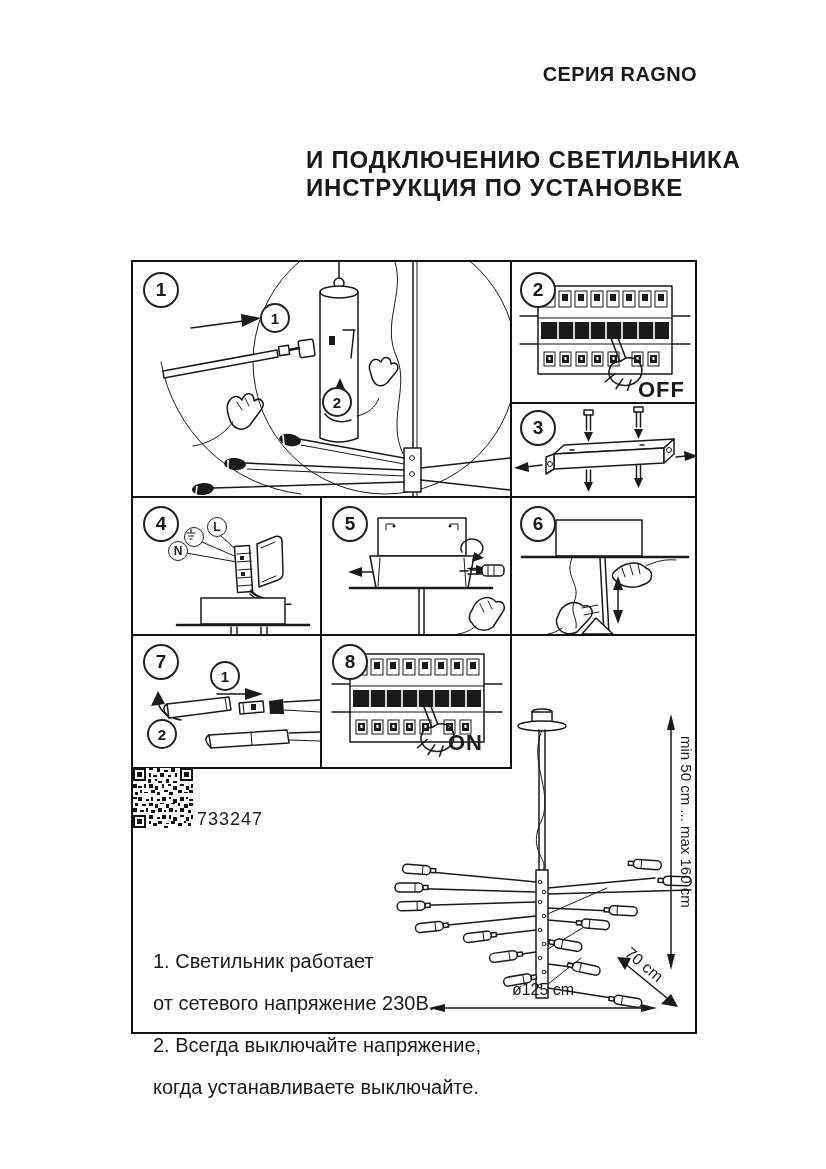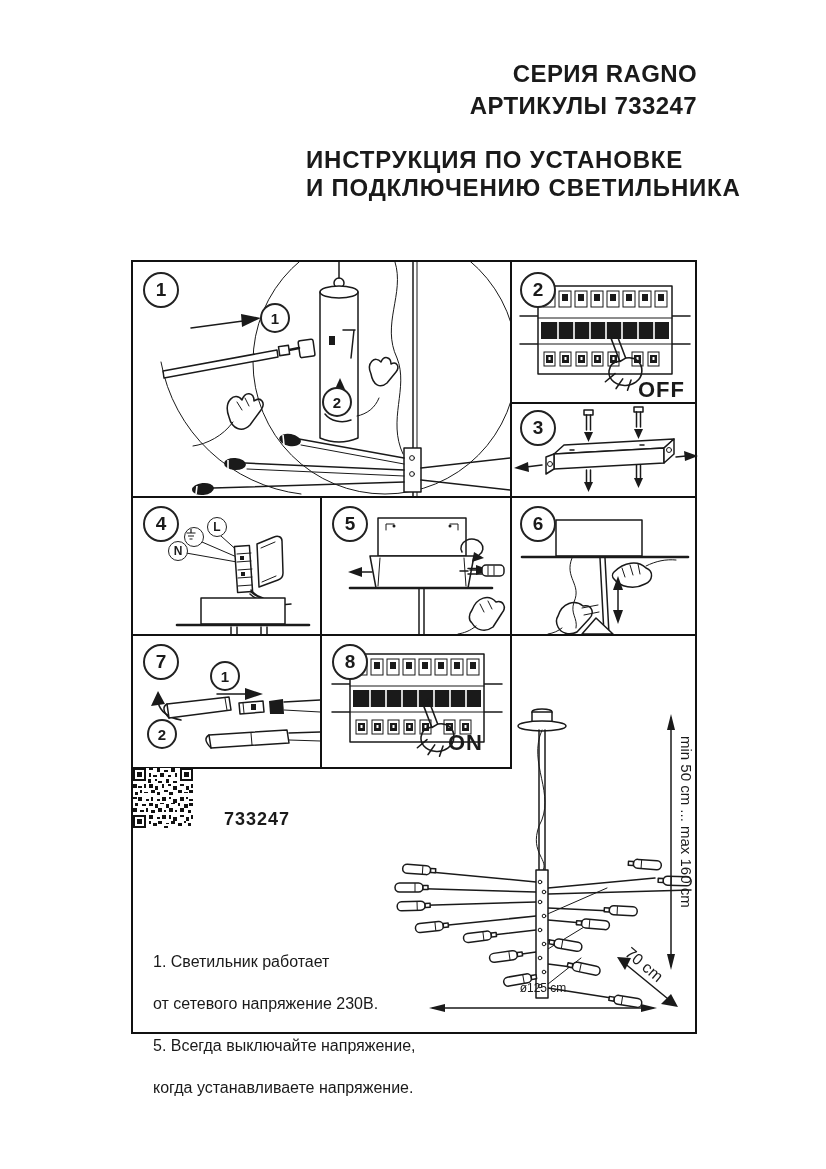--- a/index.html
+++ b/index.html
@@ -1,37 +1,37 @@
 <!DOCTYPE html>
 <html><head>
 <meta charset="utf-8">
 <style>
   html,body{margin:0;padding:0;background:#fff;}
   body{width:826px;height:1169px;position:relative;font-family:"Liberation Sans",sans-serif;color:#1a1a1a;overflow:hidden;}
-  .hdr-top{position:absolute;left:308px;top:58px;width:389px;text-align:right;font-size:24px;font-weight:bold;line-height:32px;letter-spacing:.4px;white-space:nowrap;}
+  .hdr-top{position:absolute;left:308px;top:58px;width:389px;text-align:right;font-size:20px;font-weight:bold;line-height:32px;letter-spacing:.4px;white-space:nowrap;}
   .hdr-sub{position:absolute;left:306px;top:146px;width:420px;text-align:left;font-size:24px;font-weight:bold;line-height:28px;letter-spacing:.8px;white-space:nowrap;}
   .diagram-box{position:absolute;left:131px;top:260px;width:566px;height:774px;border:2px solid #111;box-sizing:border-box;background:#fff;}
   .gline{position:absolute;background:#111;}
   .panel{position:absolute;}
   .panel svg{position:absolute;inset:0;}
   .badge{position:absolute;width:32px;height:32px;border:2px solid #222;border-radius:50%;display:flex;align-items:center;justify-content:center;font-size:19px;font-weight:bold;background:#fff;z-index:3;}
   .callout{position:absolute;width:26px;height:26px;border:2px solid #222;border-radius:50%;display:flex;align-items:center;justify-content:center;font-size:15px;font-weight:bold;background:#fff;z-index:3;}
   .wire-tag{position:absolute;width:18px;height:18px;border:1.5px solid #222;border-radius:50%;display:flex;align-items:center;justify-content:center;font-size:12px;font-weight:bold;background:#fff;z-index:3;}
   .switch-label{position:absolute;font-size:22px;font-weight:bold;letter-spacing:1px;z-index:3;}
   .art-line{stroke:#1a1a1a;fill:none;stroke-width:1.5;stroke-linecap:round;stroke-linejoin:round;}
   .art-thin{stroke:#1a1a1a;fill:none;stroke-width:1;stroke-linecap:round;}
   .art-thick{stroke:#1a1a1a;fill:none;stroke-width:2.6;stroke-linecap:round;}
   .art-fill{fill:#1a1a1a;stroke:none;}
   .art-white{fill:#fff;stroke:#1a1a1a;stroke-width:1.5;stroke-linejoin:round;}
-  .footer-article{position:absolute;left:64px;top:42px;width:120px;text-align:center;font-size:18px;font-weight:bold;letter-spacing:1px;}
+  .footer-article{position:absolute;left:64px;top:42px;width:120px;text-align:left;font-size:18px;font-weight:normal;letter-spacing:1px;}
   .qr{position:absolute;left:94px;top:70px;width:60px;height:62px;}
-  .notes{position:absolute;left:20px;top:163px;font-size:16px;line-height:21px;white-space:pre-line;}
+  .notes{position:absolute;left:20px;top:163px;font-size:20px;line-height:21px;white-space:pre-line;}
   .dim-height{position:absolute;left:562px;top:474px;transform:rotate(90deg);transform-origin:0 0;font-size:15px;white-space:nowrap;}
   .dim-depth{position:absolute;left:500px;top:682px;transform:rotate(40deg);transform-origin:0 0;font-size:16px;white-space:nowrap;}
-  .dim-diameter{position:absolute;left:350px;top:719px;width:120px;text-align:center;font-size:12px;}
+  .dim-diameter{position:absolute;left:350px;top:719px;width:120px;text-align:center;font-size:16px;}
 </style>
 </head>
 <body>
 
 <svg width="0" height="0" style="position:absolute" aria-hidden="true">
   <defs>
     <g id="breaker-group">
       <line x1="0" y1="46" x2="18" y2="46" class="art-line"></line>
       <line x1="152" y1="46" x2="170" y2="46" class="art-line"></line>
       <line x1="0" y1="74" x2="18" y2="74" class="art-line"></line>
@@ -101,25 +101,24 @@
       <line x1="20" y1="0.5" x2="20" y2="8.5" class="art-thin"></line>
       <rect x="28" y="2.5" width="5" height="4" class="art-white" stroke-width="1"></rect>
     </g>
   </defs>
 </svg>
 
 <div class="page">
 
   <div class="hdr-top">
     <div>СЕРИЯ RAGNO</div>
-    <div>АРТИКУЛЫ 733247</div>
   </div>
   <div class="hdr-sub">
+    <div>И ПОДКЛЮЧЕНИЮ СВЕТИЛЬНИКА</div>
     <div>ИНСТРУКЦИЯ ПО УСТАНОВКЕ</div>
-    <div>И ПОДКЛЮЧЕНИЮ СВЕТИЛЬНИКА</div>
   </div>
 
   <div class="diagram-box">
 
     <div class="gline" style="left:377px;top:0;width:2px;height:505px"></div>
     <div class="gline" style="left:187px;top:234px;width:2px;height:271px"></div>
     <div class="gline" style="left:377px;top:140px;width:185px;height:2px"></div>
     <div class="gline" style="left:0;top:234px;width:562px;height:2px"></div>
     <div class="gline" style="left:0;top:372px;width:562px;height:2px"></div>
     <div class="gline" style="left:0;top:505px;width:379px;height:2px"></div>
@@ -480,22 +479,22 @@
             <rect x="21" y="29" width="2" height="2"></rect>
           <rect x="25" y="30" width="2" height="2"></rect>
             <rect x="28" y="29" width="1" height="1"></rect>
             <rect x="30" y="30" width="2" height="2"></rect>
             <rect x="17" y="32" width="2" height="1"></rect>
         </g>
       </svg>
       <div class="notes">
         <div>1. Светильник работает</div>
         <div>от сетевого напряжение 230В.</div>
-        <div>5. Всегда выключайте напряжение,</div>
-        <div>когда устанавливаете напряжение.</div>
+        <div>2. Всегда выключайте напряжение,</div>
+        <div>когда устанавливаете выключайте.</div>
       </div>
     </section>
 
     <svg style="position:absolute;left:260px;top:440px" width="306" height="334" viewBox="0 0 306 334">
 
       <ellipse cx="149" cy="10" rx="10" ry="3" class="art-white"></ellipse>
       <rect x="139" y="10" width="20" height="12" class="art-white"></rect>
       <ellipse cx="149" cy="24" rx="24" ry="5" class="art-white"></ellipse>
 
       <line x1="146" y1="28" x2="146" y2="168" class="art-line"></line>

